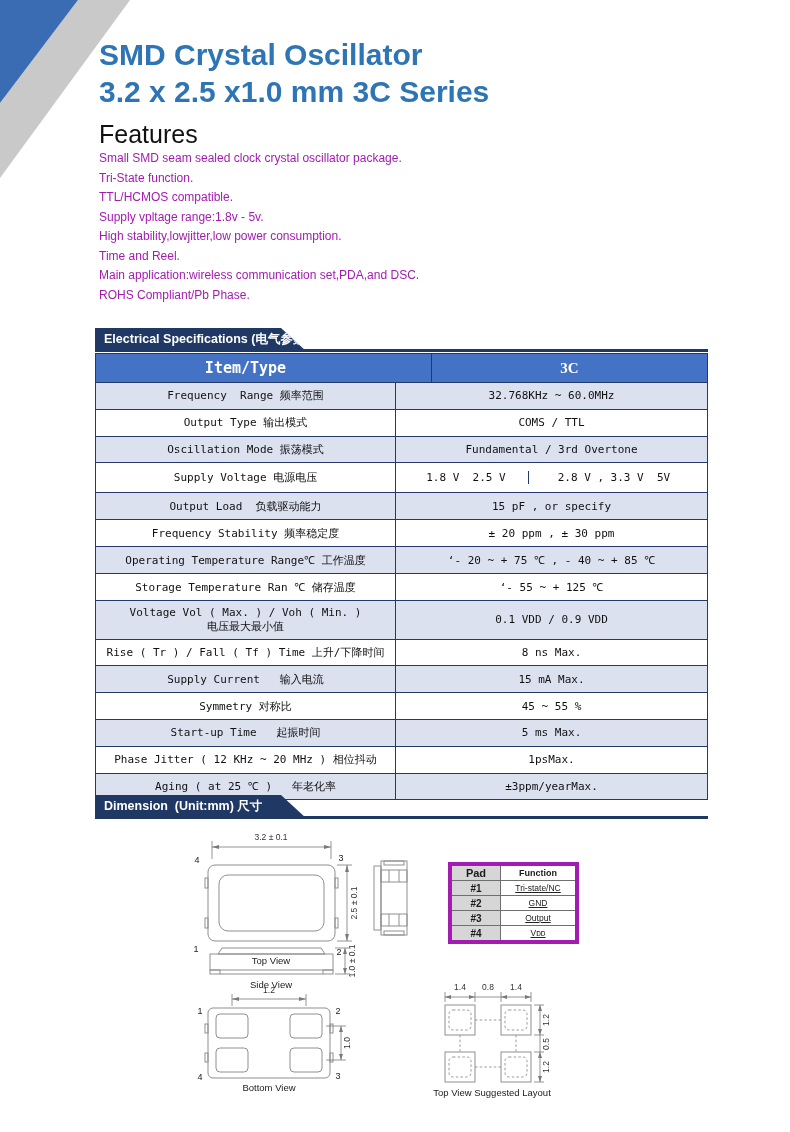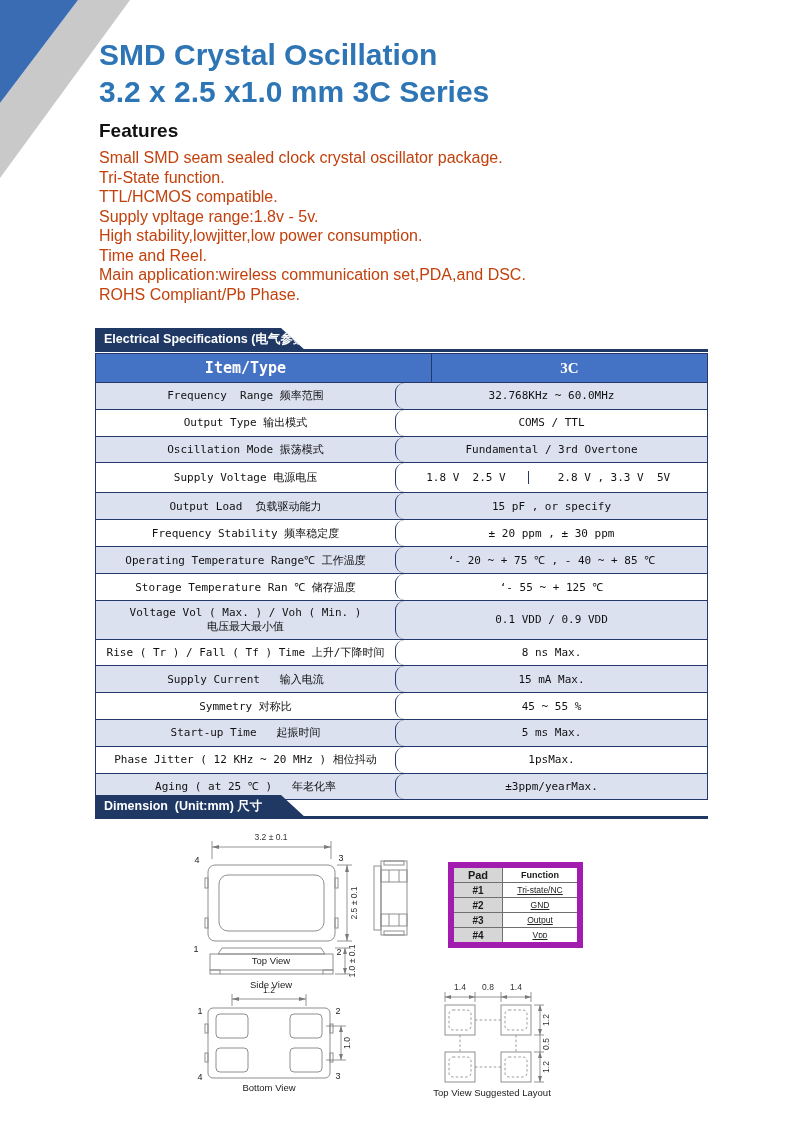--- a/index.html
+++ b/index.html
@@ -8,22 +8,22 @@
 
   
   .ribbon{position:absolute;left:0;top:0;}
 
   
   .title{position:absolute;left:99px;top:36px;line-height:37px;
          font-size:30px;font-weight:bold;color:#2e75b6;letter-spacing:0px;}
 
   
   .features{position:absolute;left:99px;top:120px;width:620px;}
-  .features h2{margin:0 0 6px 0;font-size:19px;font-weight:bold;color:#111;}
-  .feat{font-size:16px;line-height:19.5px;color:#c2410c;}
+  .features h2{margin:0 0 0 0;font-size:25px;font-weight:normal;color:#111;}
+  .feat{font-size:12px;line-height:19.5px;color:#a21caf;}
 
   
   .banner{position:absolute;left:95px;width:613px;height:24px;}
   .banner .bline{position:absolute;left:0;bottom:0;width:100%;height:3px;background:#1f3864;}
   .banner .tab{position:absolute;left:0;top:0;width:212px;height:24px;background:#1f3864;
                clip-path:polygon(0 0,186px 0,212px 100%,0 100%);
                color:#fff;font-size:12.5px;font-weight:bold;line-height:23px;padding-left:9px;
                box-sizing:border-box;white-space:pre;}
   .banner-spec{top:328px;}
   .banner-dim{top:795px;}
@@ -35,58 +35,58 @@
   .th{display:flex;align-items:center;justify-content:center;color:#fff;
       font-size:15px;font-weight:bold;}
   .th.item{width:299px;}
   .th.val{flex:1;border-left:1.5px solid #24386b;font-family:Liberation Serif, serif;}
   .tr{display:flex;min-height:25.8px;border-top:1.5px solid #24386b;background:#fff;}
   .tr.alt{background:#dce1f0;}
   .tr.tall{min-height:38px;}
   .td{display:flex;align-items:center;justify-content:center;font-size:11px;color:#111;
       text-align:center;}
   .td.item{width:299px;white-space:pre-wrap;}
-  .td.val{flex:1;border-left:1.5px solid #24386b;white-space:pre;border-radius:9px;}
+  .td.val{flex:1;border-left:1.5px solid #24386b;white-space:pre;}
   .td.split{padding:8px;}
   .sub-l{width:42%;align-self:stretch;display:flex;align-items:center;justify-content:center;
          border-right:1.5px solid #24386b;white-space:pre;}
   .sub-r{flex:1;align-self:stretch;display:flex;align-items:center;justify-content:center;white-space:pre;}
 
   
   .drawings{position:absolute;left:140px;top:828px;}
   .dln{stroke:#8f8f8f;stroke-width:1;fill:none;}
   .dml{stroke:#7a7a7a;stroke-width:0.8;fill:none;}
   .dsh{stroke:#8f8f8f;stroke-width:0.9;fill:none;stroke-dasharray:2.5,2.2;}
   .arw{fill:#7a7a7a;stroke:none;}
   .dtxt{font-family:"Liberation Sans",sans-serif;font-size:8.5px;fill:#333;}
   .ptxt{font-family:"Liberation Sans",sans-serif;font-size:9px;fill:#222;}
   .ltxt{font-family:"Liberation Sans",sans-serif;font-size:9.5px;fill:#222;}
 
   
   .pad-table{position:absolute;left:448px;top:862px;border-collapse:collapse;
              font-family:"Liberation Sans",sans-serif;}
   .pad-table td{border:1px solid #6f6f6f;height:14px;text-align:center;padding:0 4px;}
-  .pad-table{border:6px solid #a21caf;}
+  .pad-table{border:4px solid #a21caf;}
   .pt-h1{background:#d6d6d6;font-size:11px;font-weight:bold;width:40px;}
   .pt-h2{background:#fff;font-size:9px;font-weight:bold;width:66px;}
   .pt-p{background:#d6d6d6;font-size:10px;font-weight:bold;}
   .pt-f{background:#fff;font-size:8.5px;color:#222;text-decoration:underline;}
 </style>
 </head>
 <body>
 
 <div class="page">
 
   <svg class="ribbon" width="135" height="185" viewBox="0 0 135 185">
     <polygon points="78,0 130,0 0,178 0,103" fill="#c9c9c9"></polygon>
     <polygon points="0,0 78,0 0,103" fill="#3a6cb4"></polygon>
   </svg>
 
   <div class="title">
-    <div>SMD Crystal Oscillation</div>
+    <div>SMD Crystal Oscillator</div>
     <div>3.2 x 2.5 x1.0 mm 3C Series</div>
   </div>
 
   <div class="features">
     <h2>Features</h2>
     <div class="feat">Small SMD seam sealed clock crystal oscillator package.</div>
     <div class="feat">Tri-State function.</div>
     <div class="feat">TTL/HCMOS compatible.</div>
     <div class="feat">Supply vpltage range:1.8v - 5v.</div>
     <div class="feat">High stability,lowjitter,low power consumption.</div>

